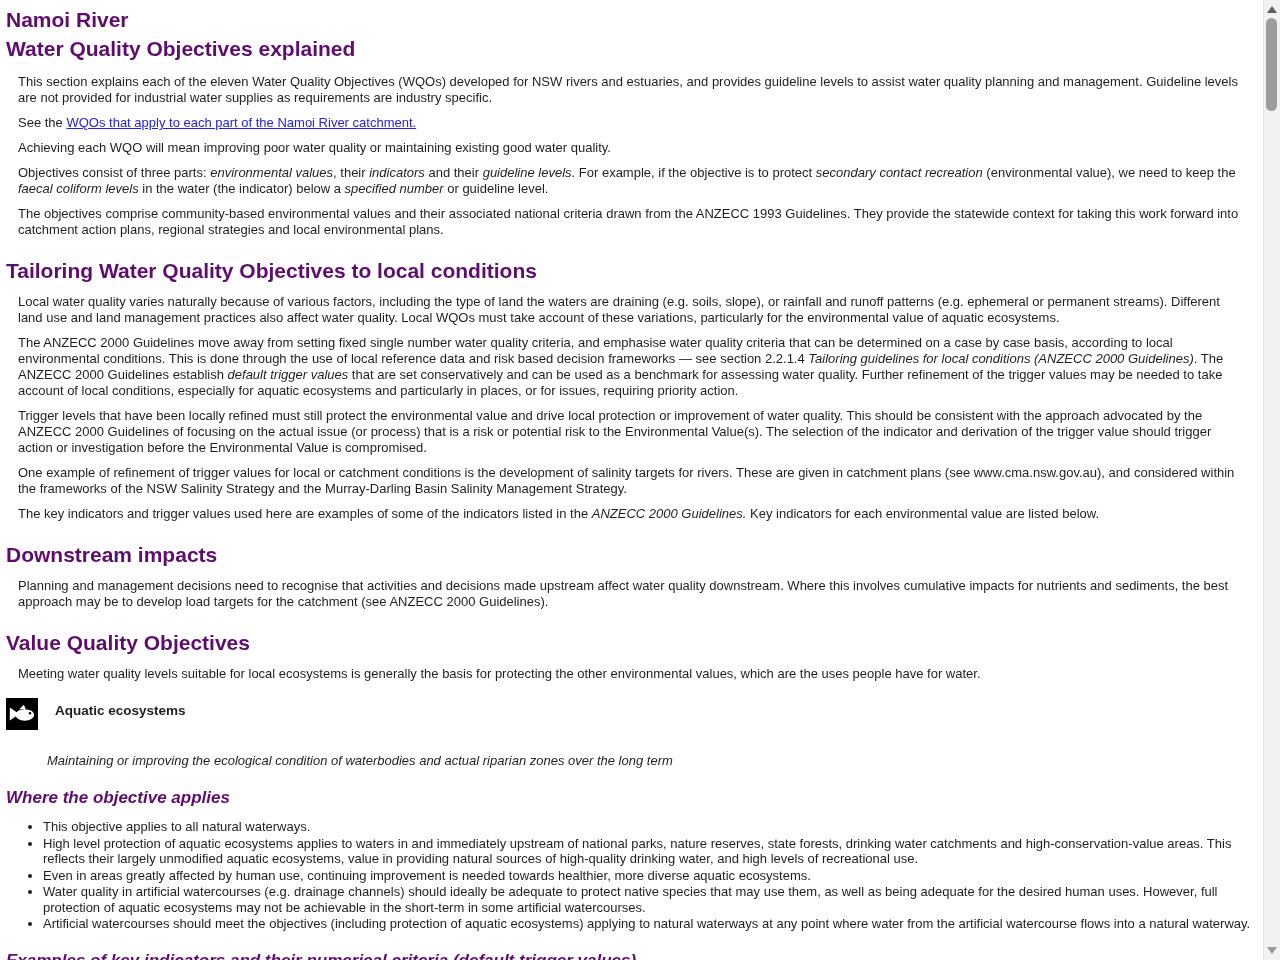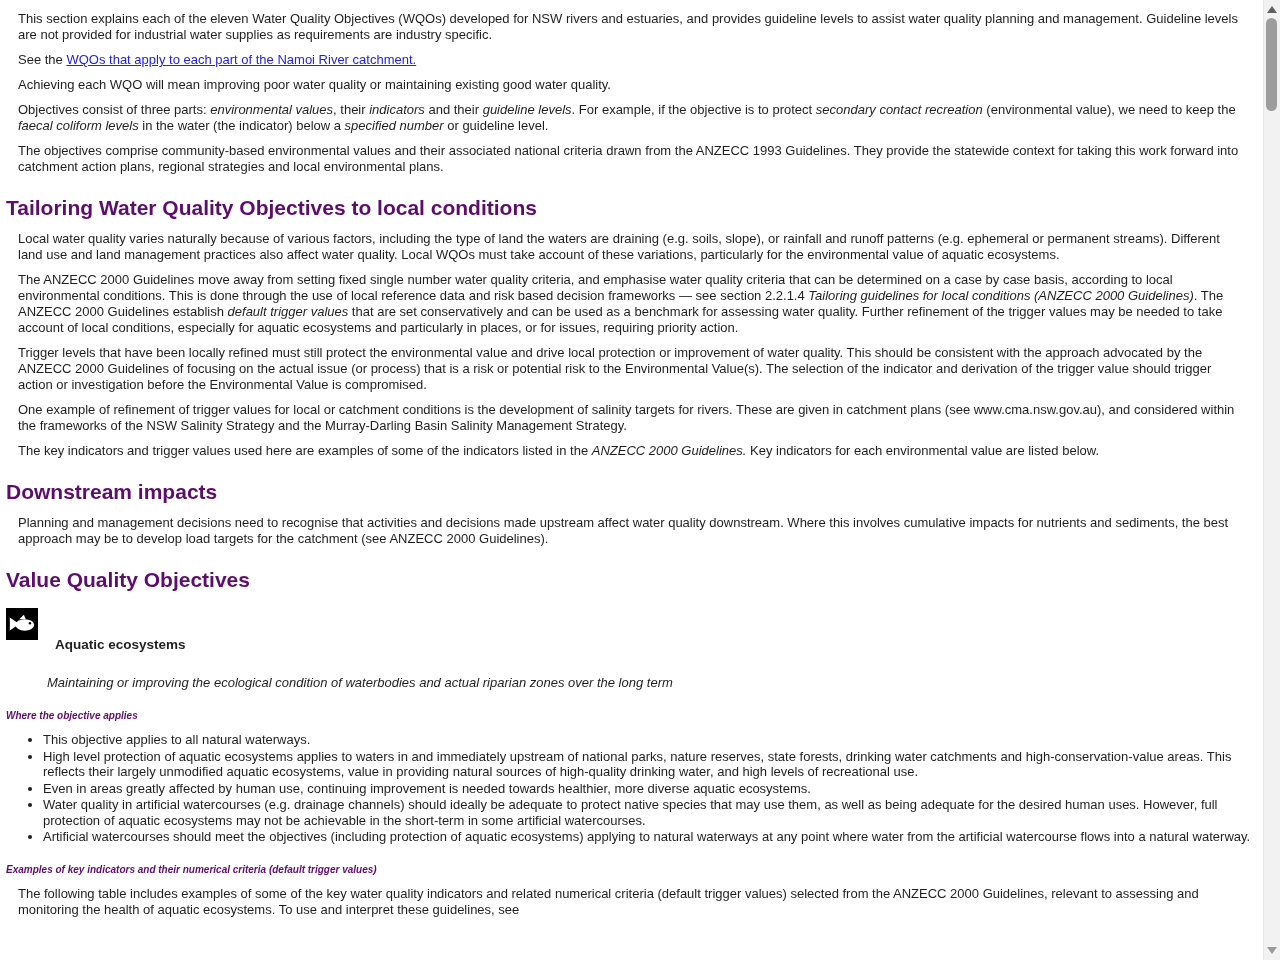--- a/index.html
+++ b/index.html
@@ -12,57 +12,62 @@
     width:1280px;height:960px;overflow:hidden;position:relative;
     font-family:"Liberation Sans","DejaVu Sans",sans-serif;
     font-size:13px;color:var(--text);
   }
   .content{position:absolute;top:0;left:0;right:18px;padding:2px 6px 0 6px;}
   h1{color:var(--purple);font-size:21px;line-height:29px;margin:3px 0 11px 0;font-weight:bold;}
   h2{color:var(--purple);font-size:21px;margin:21px 0 11px 0;font-weight:bold;}
   p{margin:9px 12px;line-height:16px;}
   .it{font-style:italic;}
   a.link{color:var(--link);cursor:pointer;}
-  h4.sub{color:var(--purple);font-style:italic;font-size:10px;font-weight:bold;margin:19px 0 11px 0;}
+  h4.sub{color:var(--purple);font-style:italic;font-size:17px;font-weight:bold;margin:19px 0 11px 0;}
   ul{margin:3px 0;padding-left:37px;}
   li{margin:1px 0;line-height:15.5px;}
   .obj-row{display:flex;align-items:flex-start;margin-top:16px;}
   .obj-icon{width:32px;height:32px;background:#000;flex:0 0 32px;display:flex;align-items:center;justify-content:center;}
-  .obj-title{font-weight:bold;font-size:13.5px;margin-left:17px;padding-top:5px;margin-top:24px;}
+  .obj-title{font-weight:bold;font-size:13.5px;margin-left:17px;padding-top:5px;}
   .obj-sub{font-style:italic;margin:23px 0 0 41px;line-height:16px;}
   
   .scrollbar{position:fixed;top:0;right:0;width:16px;height:960px;background:#f2f2f2;border-left:1px solid #e4e4e4;}
   .sb-up{position:absolute;top:4px;left:0;width:16px;height:12px;cursor:pointer;}
   .sb-up .tri{width:0;height:0;margin:2px auto 0;border-left:5px solid transparent;border-right:5px solid transparent;border-bottom:7px solid #5f5f5f;}
   .sb-down{position:absolute;bottom:3px;left:0;width:16px;height:12px;cursor:pointer;}
   .sb-down .tri{width:0;height:0;margin:2px auto 0;border-left:5px solid transparent;border-right:5px solid transparent;border-top:7px solid #9a9a9a;}
   .sb-thumb{position:absolute;top:18px;left:2px;width:11px;height:93px;background:#9d9d9d;border-radius:6px;cursor:grab;}
 </style>
 </head>
 <body>
 
 <div class="content">
+  <h1>
+    <div>Namoi River</div>
+    <div>Water Quality Objectives explained</div>
+  </h1>
 
   <p><span>This section explains each of the eleven Water Quality Objectives (WQOs) developed for NSW rivers and estuaries, and provides guideline levels to assist water quality planning and management. Guideline levels are not provided for industrial water supplies as requirements are industry specific.</span></p>
   <p><span>See the </span><a class="link" href="#">WQOs that apply to each part of the Namoi River catchment.</a></p>
   <p><span>Achieving each WQO will mean improving poor water quality or maintaining existing good water quality.</span></p>
   <p><span>Objectives consist of three parts: </span><span class="it">environmental values</span><span>, their </span><span class="it">indicators</span><span> and their </span><span class="it">guideline levels</span><span>. For example, if the objective is to protect </span><span class="it">secondary contact recreation</span><span> (environmental value), we need to keep the </span><span class="it">faecal coliform levels</span><span> in the water (the indicator) below a </span><span class="it">specified number</span><span> or guideline level.</span></p>
   <p><span>The objectives comprise community-based environmental values and their associated national criteria drawn from the ANZECC 1993 Guidelines. They provide the statewide context for taking this work forward into catchment action plans, regional strategies and local environmental plans.</span></p>
 
   <h2>Tailoring Water Quality Objectives to local conditions</h2>
   <p><span>Local water quality varies naturally because of various factors, including the type of land the waters are draining (e.g. soils, slope), or rainfall and runoff patterns (e.g. ephemeral or permanent streams). Different land use and land management practices also affect water quality. Local WQOs must take account of these variations, particularly for the environmental value of aquatic ecosystems.</span></p>
   <p><span>The ANZECC 2000 Guidelines move away from setting fixed single number water quality criteria, and emphasise water quality criteria that can be determined on a case by case basis, according to local environmental conditions. This is done through the use of local reference data and risk based decision frameworks — see section 2.2.1.4 </span><span class="it">Tailoring guidelines for local conditions (ANZECC 2000 Guidelines)</span><span>. The ANZECC 2000 Guidelines establish </span><span class="it">default trigger values</span><span> that are set conservatively and can be used as a benchmark for assessing water quality. Further refinement of the trigger values may be needed to take account of local conditions, especially for aquatic ecosystems and particularly in places, or for issues, requiring priority action.</span></p>
   <p><span>Trigger levels that have been locally refined must still protect the environmental value and drive local protection or improvement of water quality. This should be consistent with the approach advocated by the ANZECC 2000 Guidelines of focusing on the actual issue (or process) that is a risk or potential risk to the Environmental Value(s). The selection of the indicator and derivation of the trigger value should trigger action or investigation before the Environmental Value is compromised.</span></p>
   <p><span>One example of refinement of trigger values for local or catchment conditions is the development of salinity targets for rivers. These are given in catchment plans (see www.cma.nsw.gov.au), and considered within the frameworks of the NSW Salinity Strategy and the Murray-Darling Basin Salinity Management Strategy.</span></p>
   <p><span>The key indicators and trigger values used here are examples of some of the indicators  listed in the </span><span class="it">ANZECC 2000 Guidelines.</span><span> Key indicators for each environmental value are listed below.</span></p>
 
   <h2>Downstream impacts</h2>
   <p><span>Planning and management decisions need to recognise that activities and decisions made upstream affect water quality downstream. Where this involves cumulative impacts for nutrients and sediments, the best approach may be to develop load targets for the catchment (see ANZECC 2000 Guidelines).</span></p>
 
   <h2>Value Quality Objectives</h2>
+  <p><span>Meeting water quality levels suitable for local ecosystems is generally the basis for protecting the other environmental values, which are the uses people have for water.</span></p>
 
   <div class="obj-row">
     <span class="obj-icon">
       <svg width="30" height="30" viewBox="0 0 32 32" aria-hidden="true">
         <polygon points="3,9 13,16 3,23" fill="#ffffff"></polygon>
         <polygon points="13,11 18,6 20,11" fill="#ffffff"></polygon>
         <ellipse cx="19" cy="17" rx="10" ry="6.2" fill="#ffffff"></ellipse>
         <circle cx="24.5" cy="15.2" r="1.3" fill="#000000"></circle>
       </svg>
     </span>

